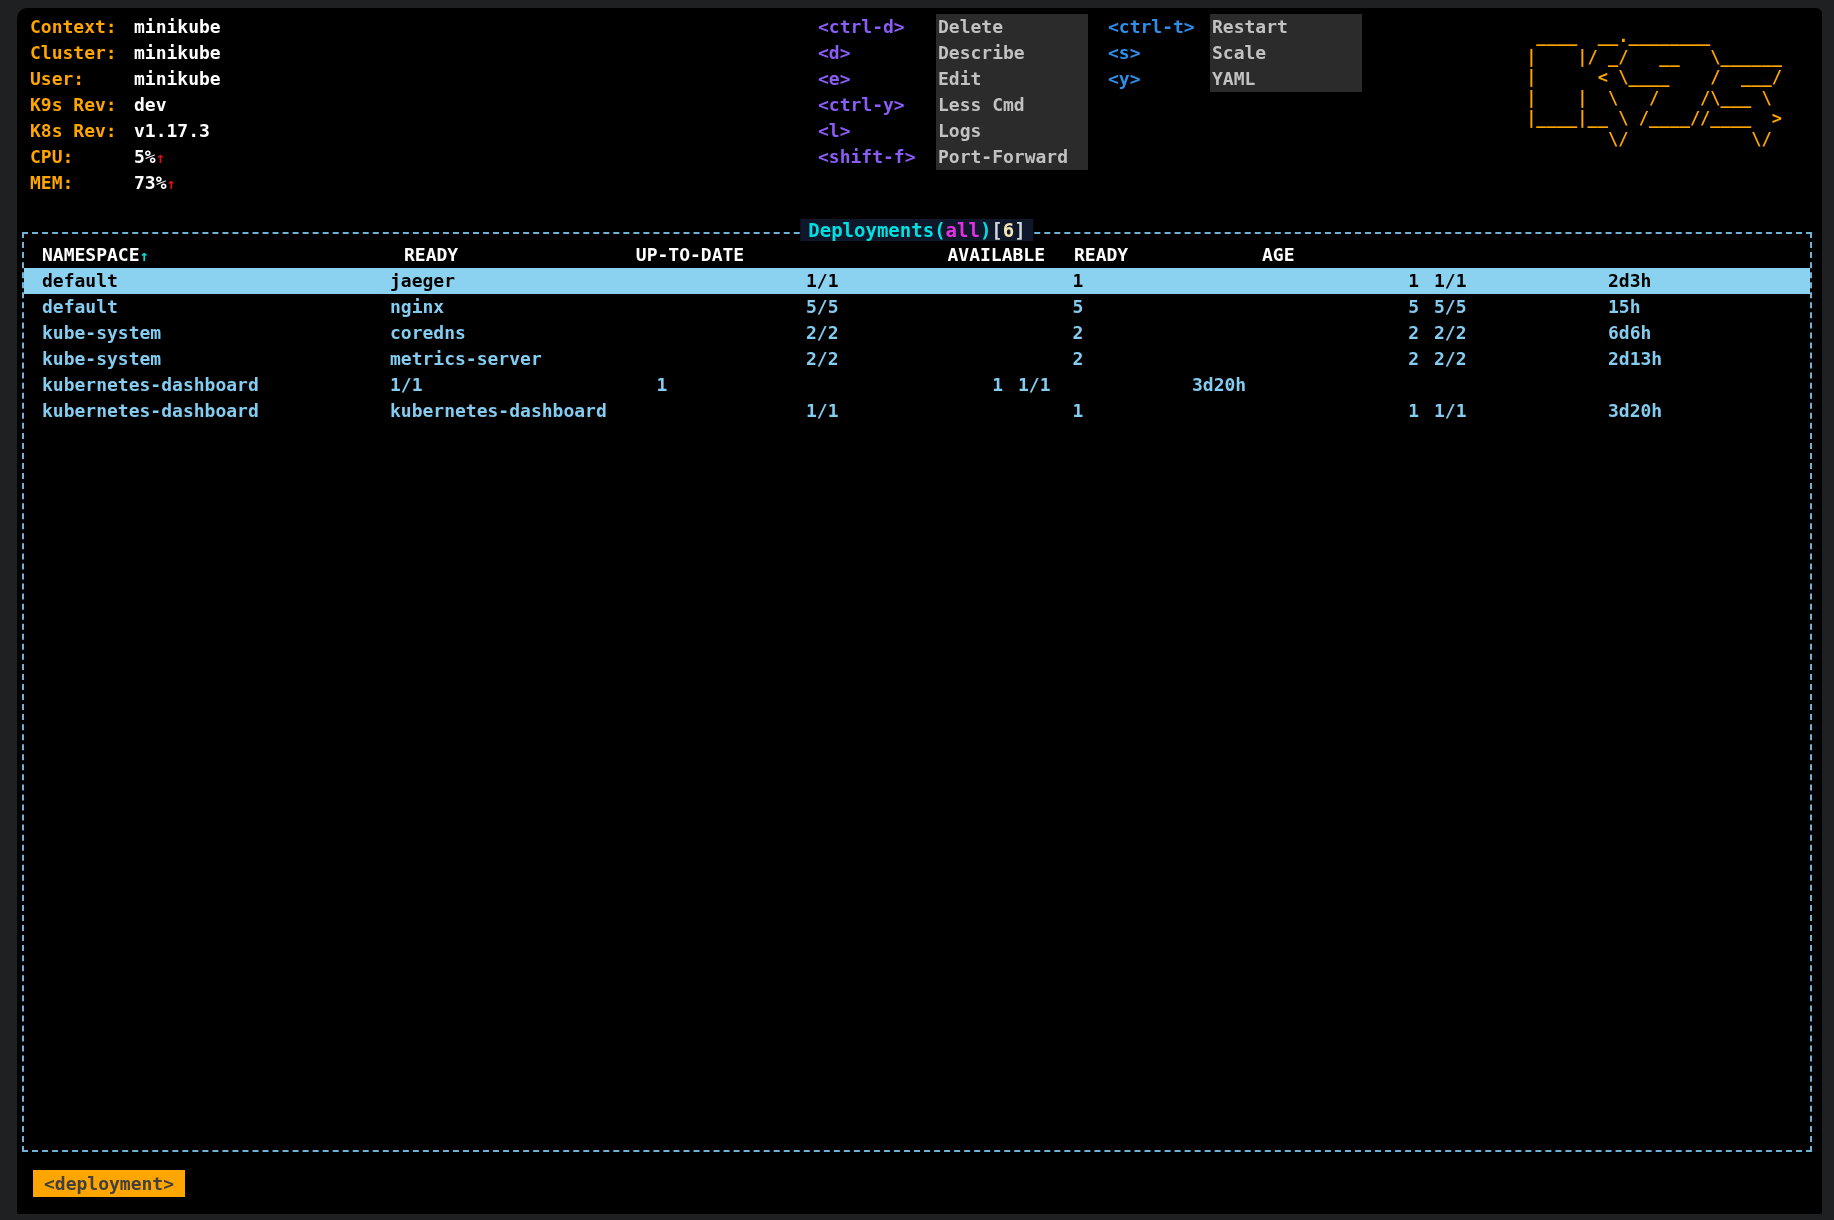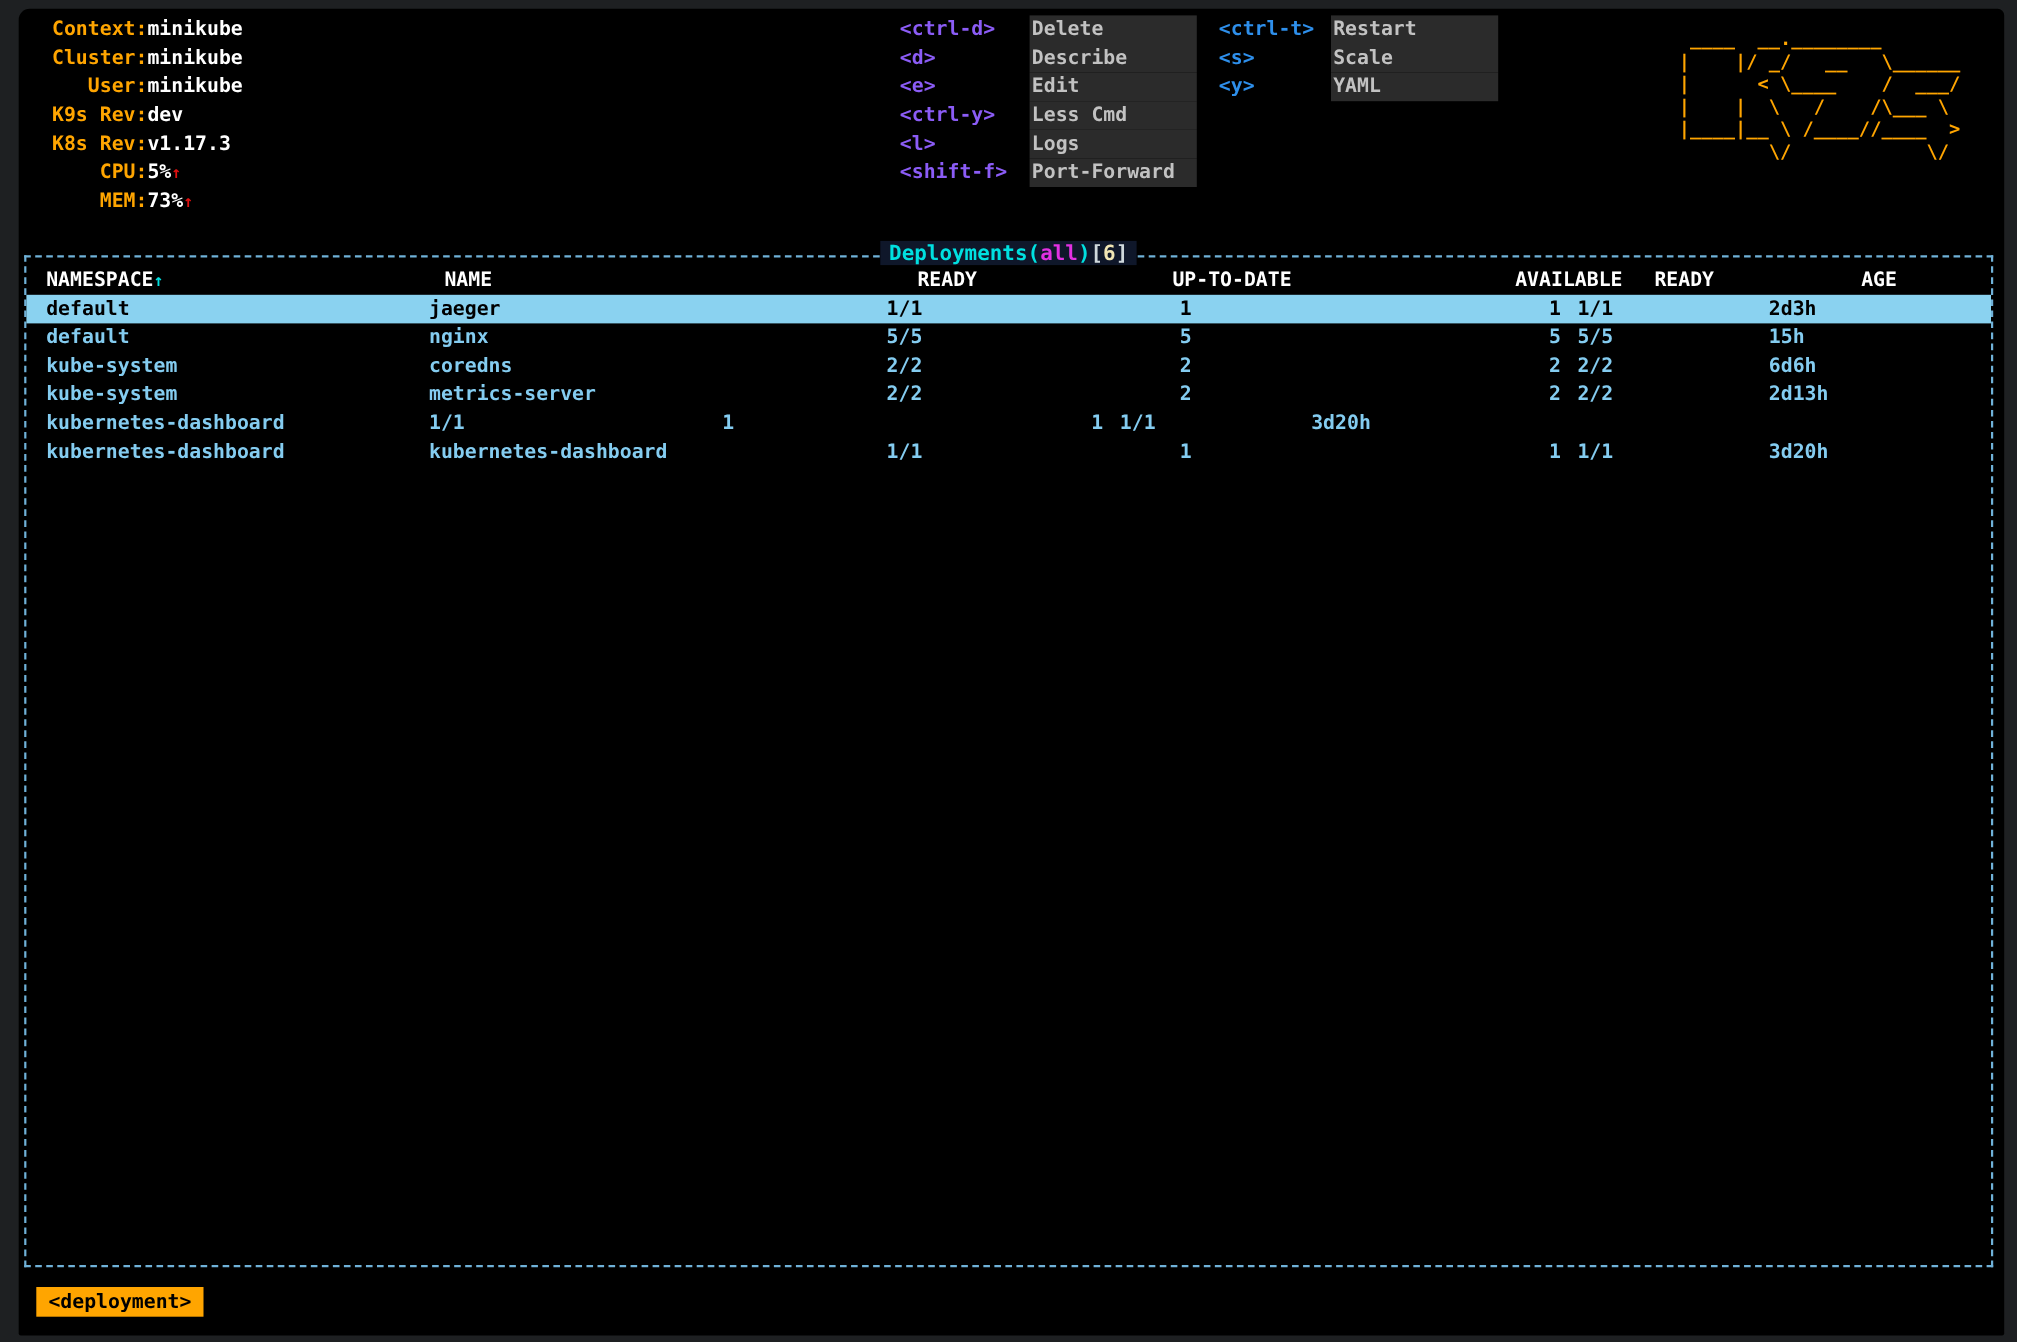--- a/index.html
+++ b/index.html
@@ -8,21 +8,21 @@
 
   .terminal {
     position:absolute; left:17px; top:8px; width:1805px; height:1206px;
     background:#000; border-radius:10px 6px 2px 2px; overflow:hidden;
   }
 
   
   .hrow { height:26px; line-height:26px; white-space:nowrap; }
 
   .info-panel { position:absolute; left:13px; top:6px; }
-  .info-label { display:inline-block; width:104px; color:#ffa500;text-align:right; }
+  .info-label { display:inline-block; width:104px; color:#ffa500; }
   .info-value { color:#ffffff; }
   .info-arrow { color:#e01010; font-size:15px; }
 
   .ns-panel { position:absolute; left:593px; top:6px; }
   .ns-key  { display:inline-block; width:48px; color:#e231e2; }
   .menu-label { display:inline-block; min-width:152px; background:#2b2b2b; color:#c2c2c2; padding-left:2px; }
 
   .hot1 { position:absolute; left:801px; top:6px; }
   .hot1 .hot-key { display:inline-block; width:118px; color:#8b5cf6; }
   .hot2 { position:absolute; left:1091px; top:6px; }
@@ -56,21 +56,21 @@
   .c3 { width:150px; }
   .c4 { width:244px; text-align:center; }
   .c5 { width:219px; text-align:right; }
   .c6 { width:175px; padding-left:15px; }
   .c7 { flex:1; padding-left:14px; }
   .sort-arrow { color:#00e0e0; font-size:15px; }
 
   
   .crumb {
     position:absolute; left:16px; top:1162px; height:27px; line-height:27px;
-    background:#ffa500; color:#000000; padding:0 11px; font-size:18px;
+    background:#ffa500; color:#404040; padding:0 11px; font-size:18px;
   }
 </style>
 </head>
 <body>
 
 <div class="terminal">
 
   <div class="info-panel">
     <div class="hrow">
       <span class="info-label">Context:</span><span class="info-value">minikube</span><span class="info-arrow"></span>
@@ -137,21 +137,20 @@
         \/            \/ </pre>
 
   <div class="table-box">
     <div class="table-title">
       <span class="tt-res">Deployments</span><span class="tt-paren">(</span><span class="tt-scope">all</span><span class="tt-paren">)</span><span class="tt-brk">[</span><span class="tt-count">6</span><span class="tt-brk">]</span>
     </div>
 
     <div class="t-body">
       <div class="t-row header">
         <span class="c1"><span>NAMESPACE</span><span class="sort-arrow">↑</span></span>
-        <span class="c2">NAME</span>
         <span class="c3">READY</span>
         <span class="c4">UP-TO-DATE</span>
         <span class="c5">AVAILABLE</span>
         <span class="c6">READY</span>
         <span class="c7">AGE</span>
       </div>
 
       <div class="t-row selected">
         <span class="c1">default</span>
         <span class="c2">jaeger</span>

